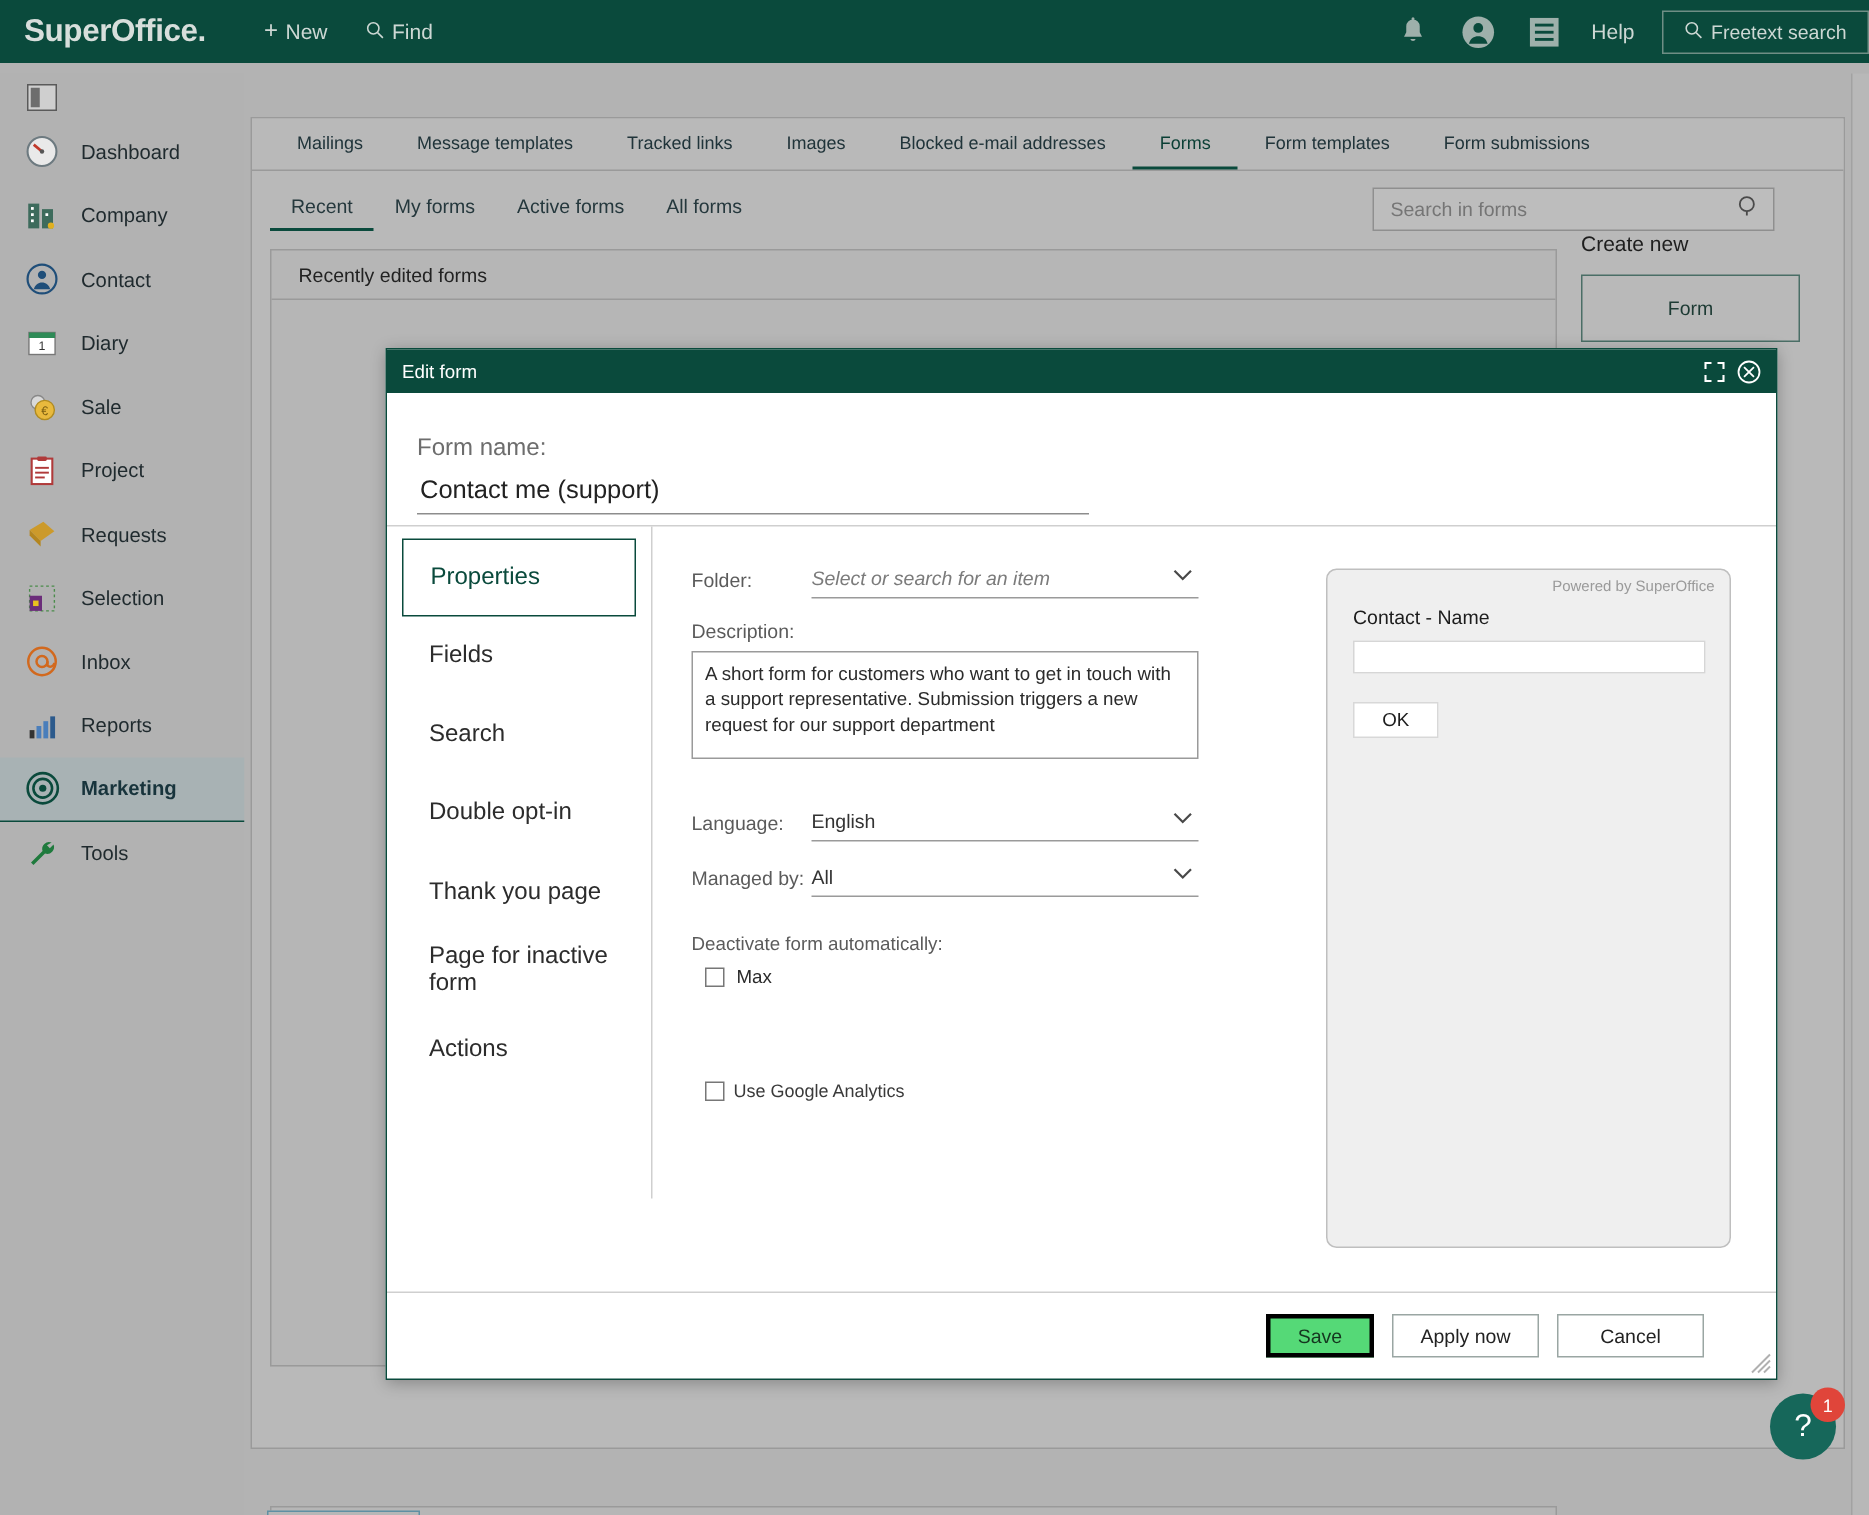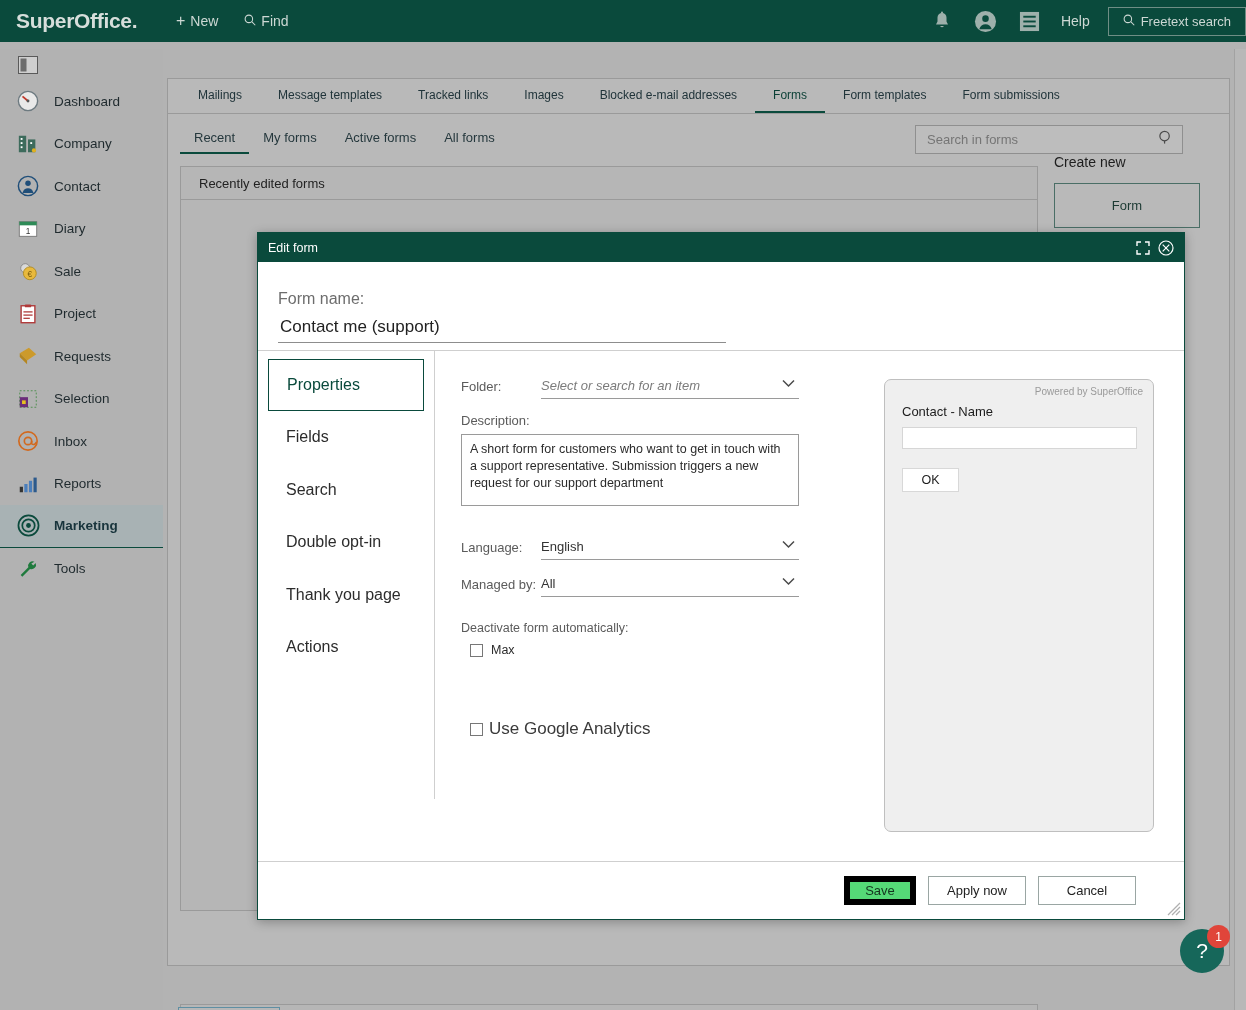--- a/index.html
+++ b/index.html
@@ -193,21 +193,21 @@
     font-family: "Liberation Sans", sans-serif; outline: none; overflow: hidden;
   }
   .deact-label { font-size: 12.5px; color: #5b5b5b; margin-top: 24px; }
   .cbrow { display: flex; align-items: center; gap: 8px; margin-top: 8px; padding-left: 9px; }
   .cbox {
     width: 13px; height: 13px; border: 1px solid #777; background: #fff;
     flex: 0 0 13px; cursor: pointer;
   }
   .cbrow span { font-size: 12.5px; color: #2b2b2b; }
   .ga-row { display: flex; align-items: center; gap: 6px; margin-top: 62px; padding-left: 9px; }
-  .ga-row span { font-size: 17px; color: #3a3a3a; }
+  .ga-row span { font-size: 12px; color: #3a3a3a; }
 
   
   .preview {
     position: absolute; right: 30px; top: 28px; width: 270px; height: 453px;
     background: #efefef; border: 1px solid #bfbfbf; border-radius: 7px;
   }
   .powered {
     position: absolute; right: 10px; top: 6px; font-size: 10px; color: #9a9a9a;
   }
   .pv-label { position: absolute; left: 17px; top: 24px; font-size: 13px; color: #1c1c1c; }
@@ -226,21 +226,21 @@
     position: absolute; left: 0; bottom: 0; width: 926px; height: 58px;
     border-top: 1px solid #cfcfcf;
     display: flex; align-items: center; justify-content: flex-end;
     padding-right: 48px; gap: 12px;
   }
   .btn {
     height: 29px; min-width: 98px; font-size: 13px; cursor: pointer;
     display: flex; align-items: center; justify-content: center;
     border: 1px solid #9aa6a3; background: #fff; color: #222;
   }
-  .btn.primary { background: #55d977; border: 6px solid #000000; color: #15351f; min-width: 72px; }
+  .btn.primary { background: #55d977; border: 3px solid #000000; color: #15351f; min-width: 72px; }
   .resize-handle {
     position: absolute; right: 3px; bottom: 3px; width: 14px; height: 14px;
     opacity: 0.55;
   }
 
   
   .helpbubble {
     position: absolute; left: 1180px; top: 929px; width: 44px; height: 44px;
     border-radius: 50%; background: #16675a; color: #fff;
     display: flex; align-items: center; justify-content: center;
@@ -527,20 +527,21 @@
   </div>
 
   <div class="dlg-body">
 
     <div class="dlg-nav">
       <div class="nav-item active">Properties</div>
       <div class="nav-item">Fields</div>
       <div class="nav-item">Search</div>
       <div class="nav-item">Double opt-in</div>
       <div class="nav-item">Thank you page</div>
+      <div class="nav-item">Page for inactive form</div>
       <div class="nav-item">Actions</div>
     </div>
 
     <div class="dlg-content">
 
       <div class="frow">
         <div class="flabel">Folder:</div>
         <div class="fselect placeholder">
           <span>Select or search for an item</span>
           <span class="chev">

